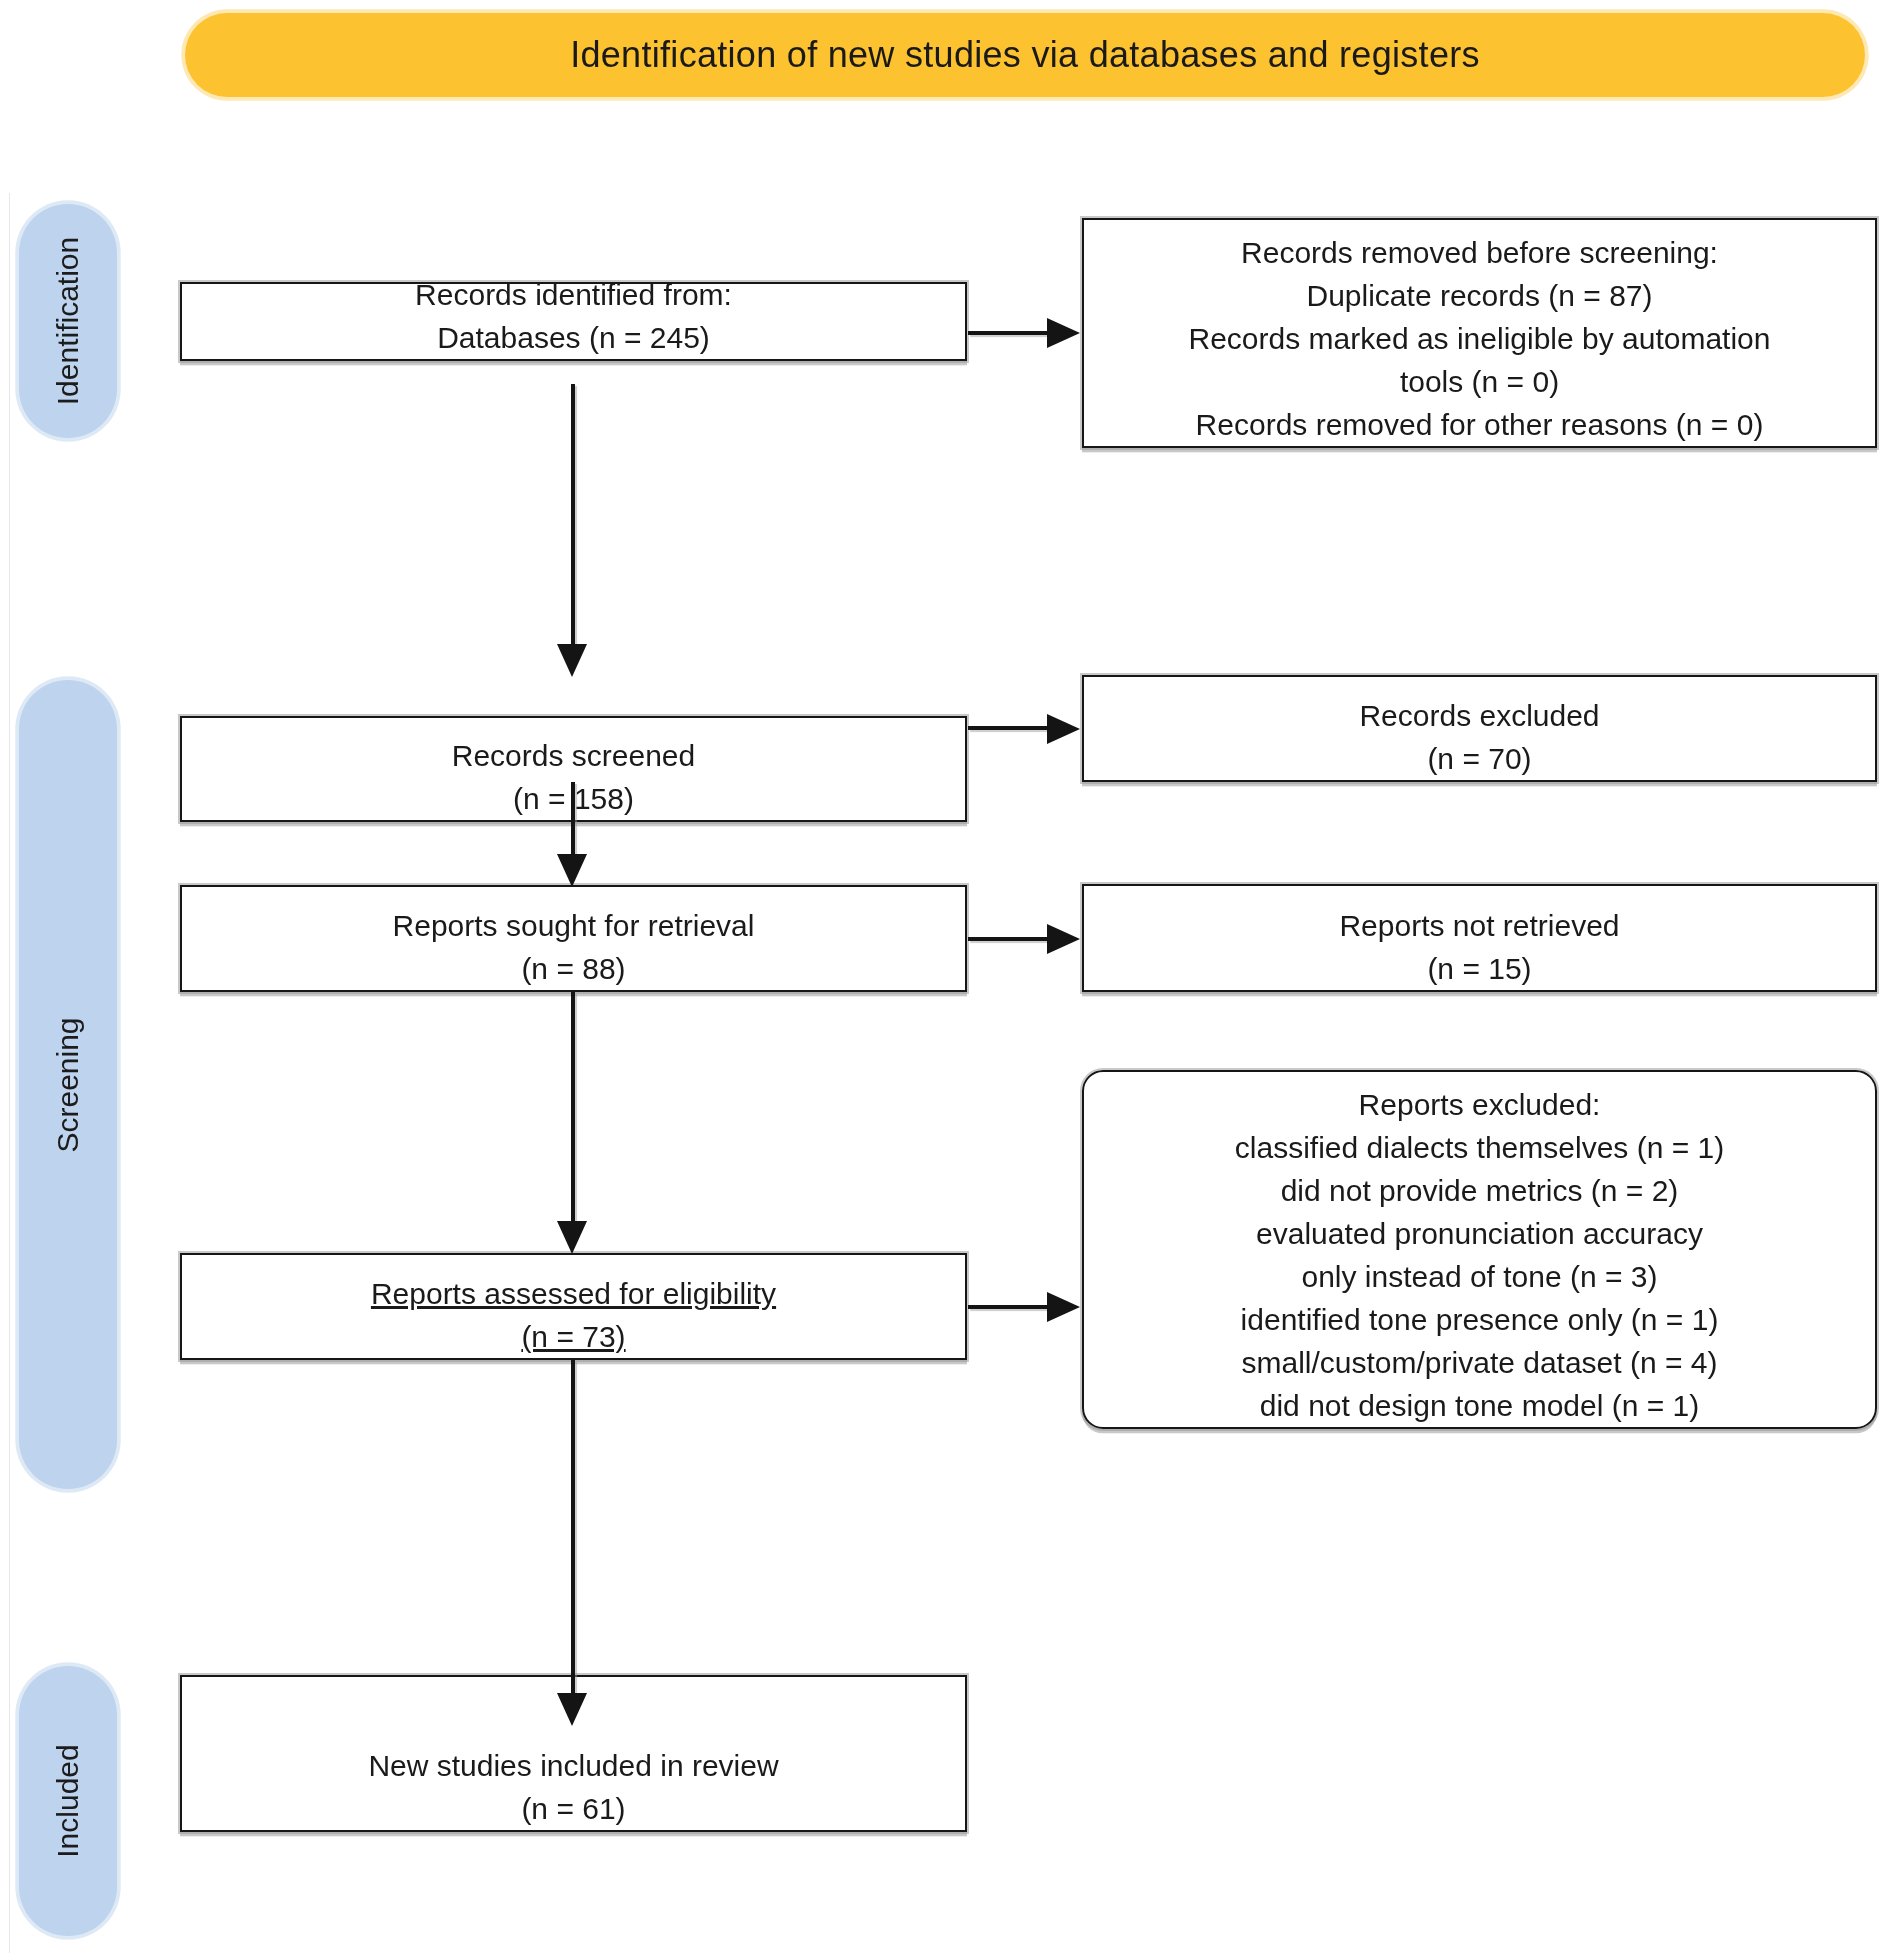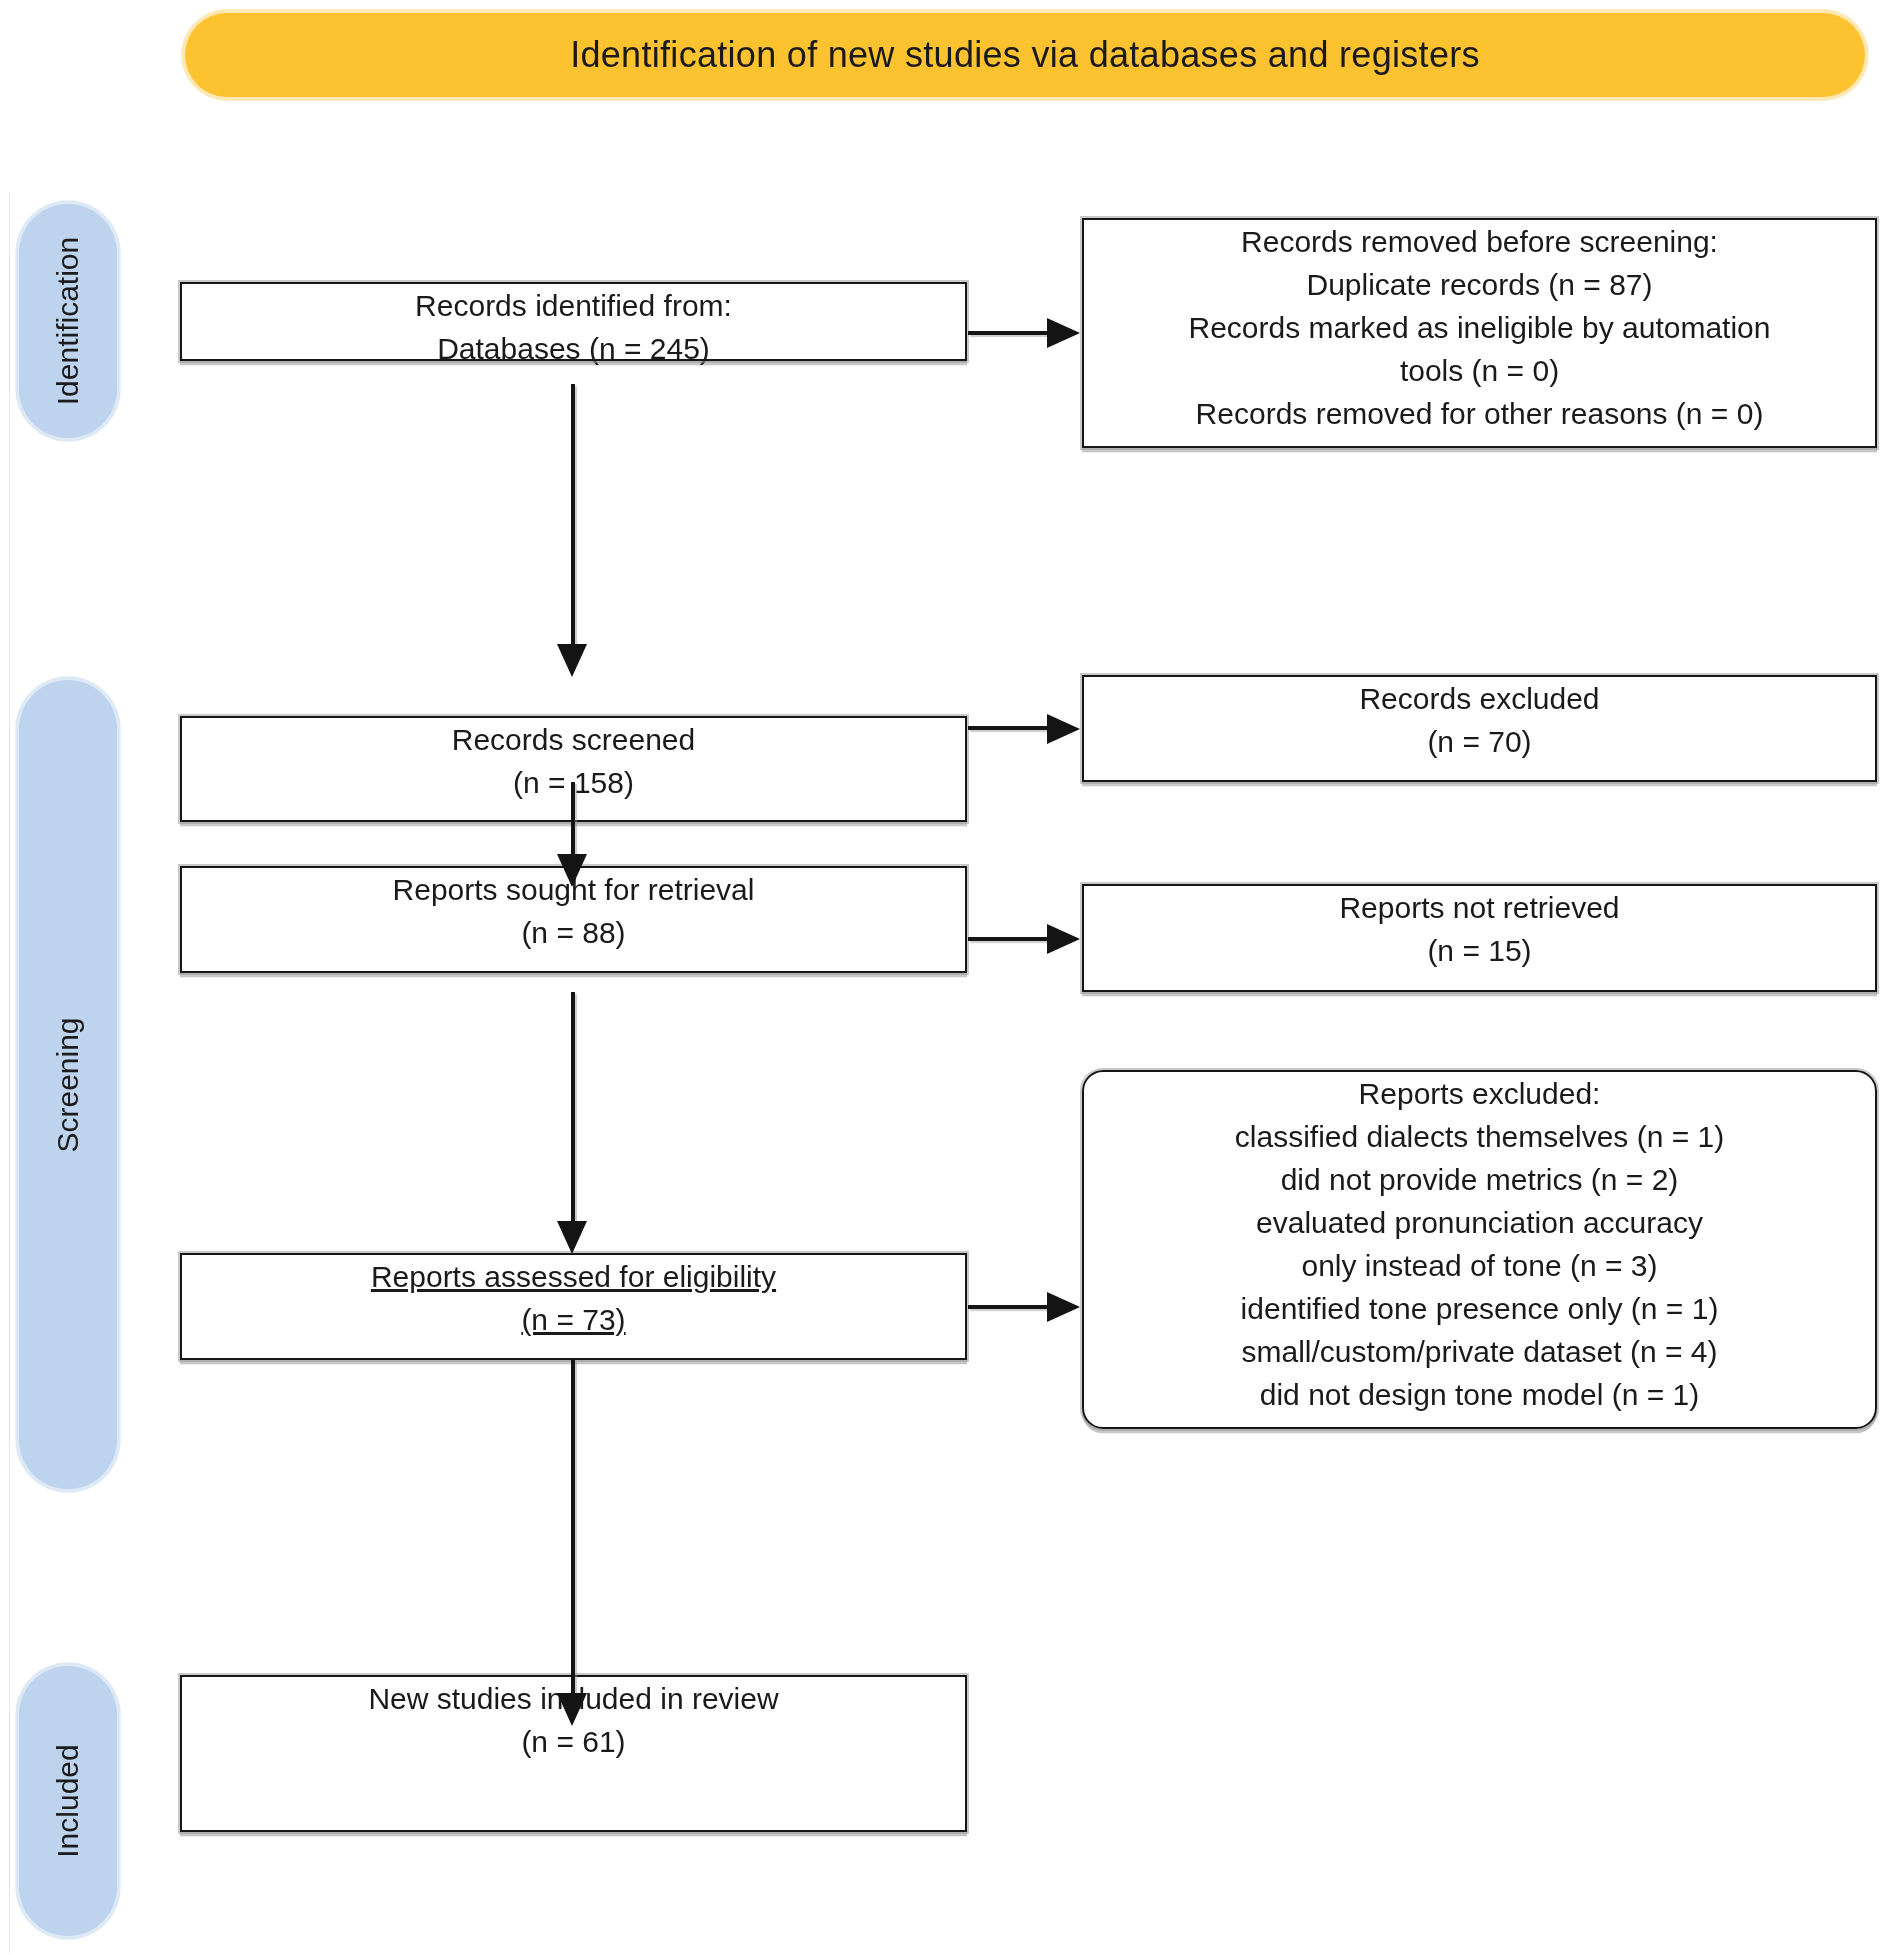--- a/index.html
+++ b/index.html
@@ -63,39 +63,39 @@
   .pill-included       { top: 1666px; height: 270px; }
 
   
   .fbox {
     position: absolute;
     background: #ffffff;
     border: 2.7px solid #161616;
     outline: 2.1px solid rgba(148, 148, 148, 0.5);
     box-shadow: 0 4.3px 0 rgba(134, 134, 134, 0.45);
     display: flex;
-    align-items: flex-start;
+    align-items: flex-end;
     justify-content: center;
     text-align: center;
     box-sizing: border-box;
   }
   .fbox .box-text {
     white-space: pre-line;
     font-size: 30px;
     line-height: 43px;
     color: #1a1a1a;
   }
   .col-left  { left: 180px;  width: 787px; }
   .col-right { left: 1082px; width: 795px; }
 
   .box-records-identified    { top: 282px;  height: 79px; }
   .box-records-removed       { top: 218px;  height: 230px; }
   .box-records-screened      { top: 676px; height: 106px; margin-top: 40px; }
   .box-records-excluded      { top: 675px; height: 107px; }
-  .box-reports-sought        { top: 866px; height: 107px; }
+  .box-reports-sought        { top: 885px; height: 107px; }
   .box-reports-not-retrieved { top: 884px; height: 108px; }
   .box-reports-assessed      { top: 1253px; height: 107px; text-decoration: underline; }
   .box-reports-excluded      { top: 1070px; height: 359px; border-radius: 21px; }
   .box-new-studies           { top: 1675px; height: 157px; }
 
   
   .aline {
     position: absolute;
     background: #141414;
     box-shadow: 2.1px 2.1px 0 rgba(150, 150, 150, 0.45);

